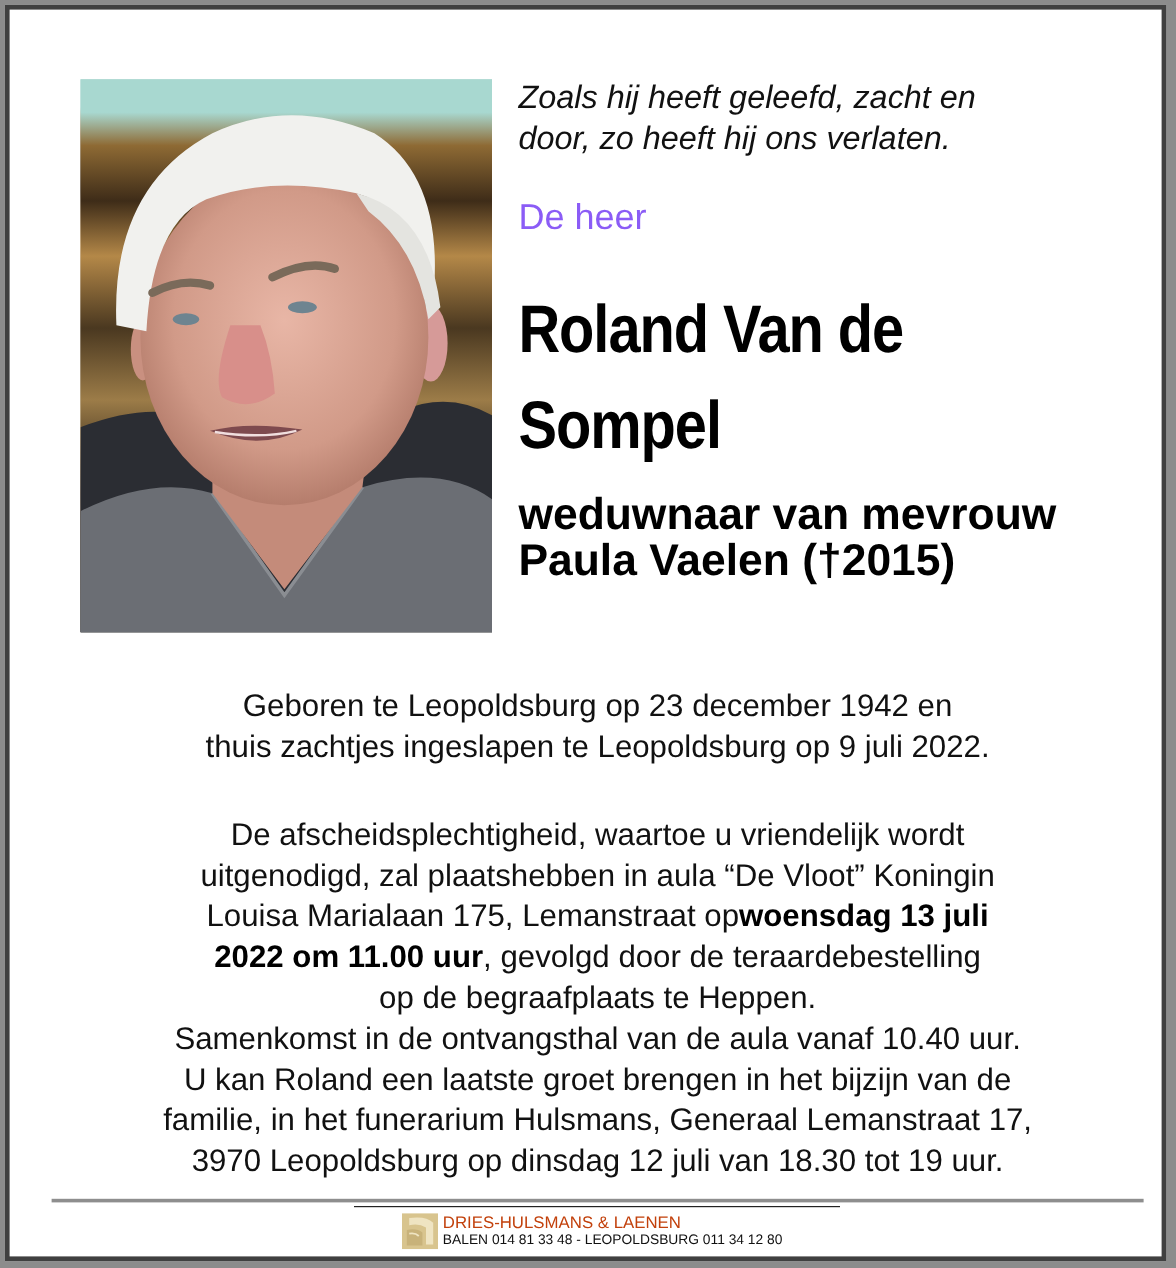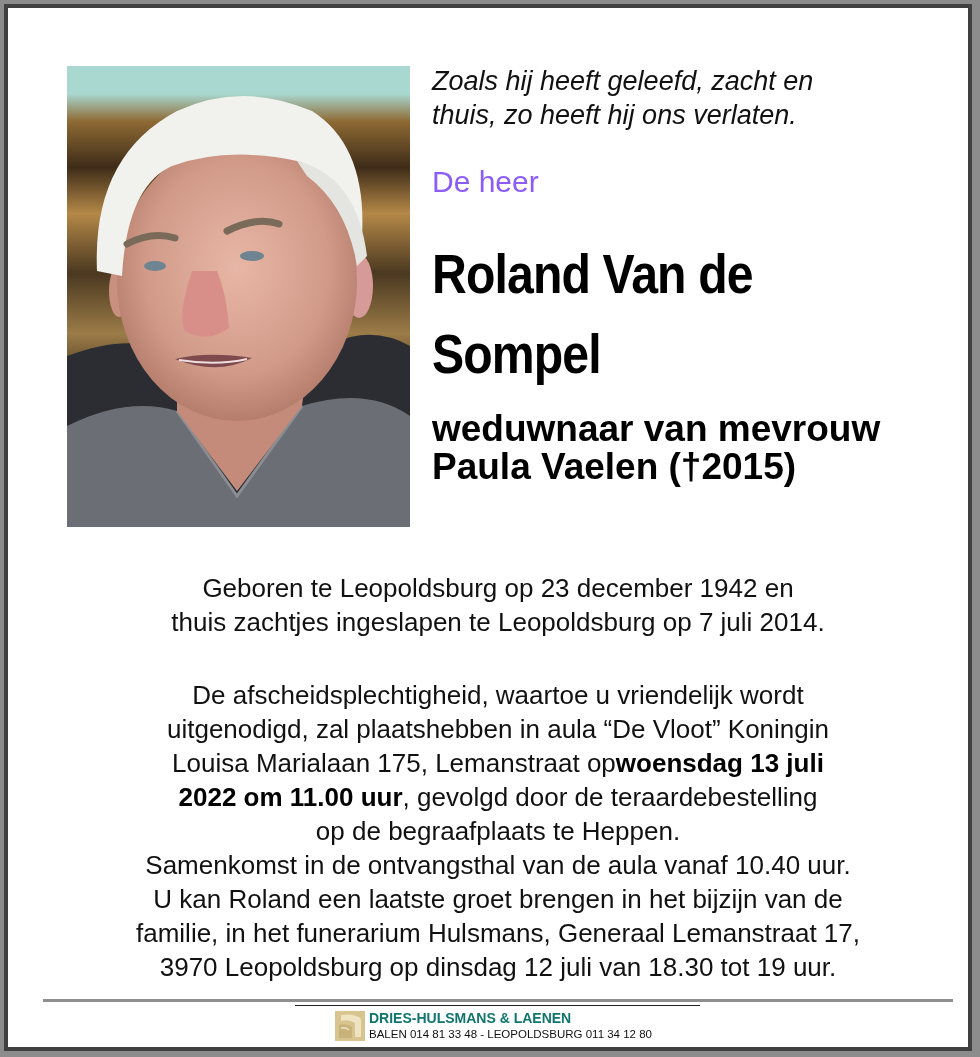--- a/index.html
+++ b/index.html
@@ -46,21 +46,21 @@
     position: absolute; left: 35px; top: 991px; width: 910px; height: 3px; background: #8e8e8e;
   }
   .rule-thin {
     position: absolute; left: 287px; top: 997px; width: 405px; height: 1px; background: #222;
   }
   .logo {
     position: absolute; left: 327px; top: 1003px; width: 30px; height: 30px;
   }
   .footer-name {
     position: absolute; left: 361px; top: 1002px;
-    font-weight: bold; font-size: 14px; line-height: 16px; color: #0f766e;
+    font-weight: normal; font-size: 14px; line-height: 16px; color: #c2410c;
   }
   .footer-contact {
     position: absolute; left: 361px; top: 1019px;
     font-size: 11.5px; line-height: 14px; color: #111;
   }
 </style>
 </head>
 <body>
 
 <div class="page">
@@ -109,38 +109,38 @@
 
       <path d="M125 205 Q110 250 118 265 Q140 278 162 262 Q160 230 150 205" fill="#d88f8a"></path>
 
       <path d="M108 293 Q140 285 185 292 Q150 310 108 293 Z" fill="#7e4a4e"></path>
       <path d="M112 294 Q150 300 180 293" stroke="#f0dede" stroke-width="2" fill="none"></path>
     </svg>
   </div>
 
   <div class="quote">
     <div>Zoals hij heeft geleefd, zacht en</div>
-    <div>thuis, zo heeft hij ons verlaten.</div>
+    <div>door, zo heeft hij ons verlaten.</div>
   </div>
 
   <div class="title-prefix">De heer</div>
 
   <div class="name">
     <div>Roland Van de</div>
     <div>Sompel</div>
   </div>
 
   <div class="widower">
     <div>weduwnaar van mevrouw</div>
     <div>Paula Vaelen (†2015)</div>
   </div>
 
   <div class="body-text birth">
     <div>Geboren te Leopoldsburg op 23 december 1942 en</div>
-    <div>thuis zachtjes ingeslapen te Leopoldsburg op 7 juli 2014.</div>
+    <div>thuis zachtjes ingeslapen te Leopoldsburg op 9 juli 2022.</div>
   </div>
 
   <div class="body-text ceremony">
     <div>De afscheidsplechtigheid, waartoe u vriendelijk wordt</div>
     <div>uitgenodigd, zal plaatshebben in aula “De Vloot” Koningin</div>
     <div><span>Louisa Marialaan 175, Lemanstraat op</span><b>woensdag 13 juli</b></div>
     <div><b>2022 om 11.00 uur</b><span>, gevolgd door de teraardebestelling</span></div>
     <div>op de begraafplaats te Heppen.</div>
     <div>Samenkomst in de ontvangsthal van de aula vanaf 10.40 uur.</div>
     <div>U kan Roland een laatste groet brengen in het bijzijn van de</div>

